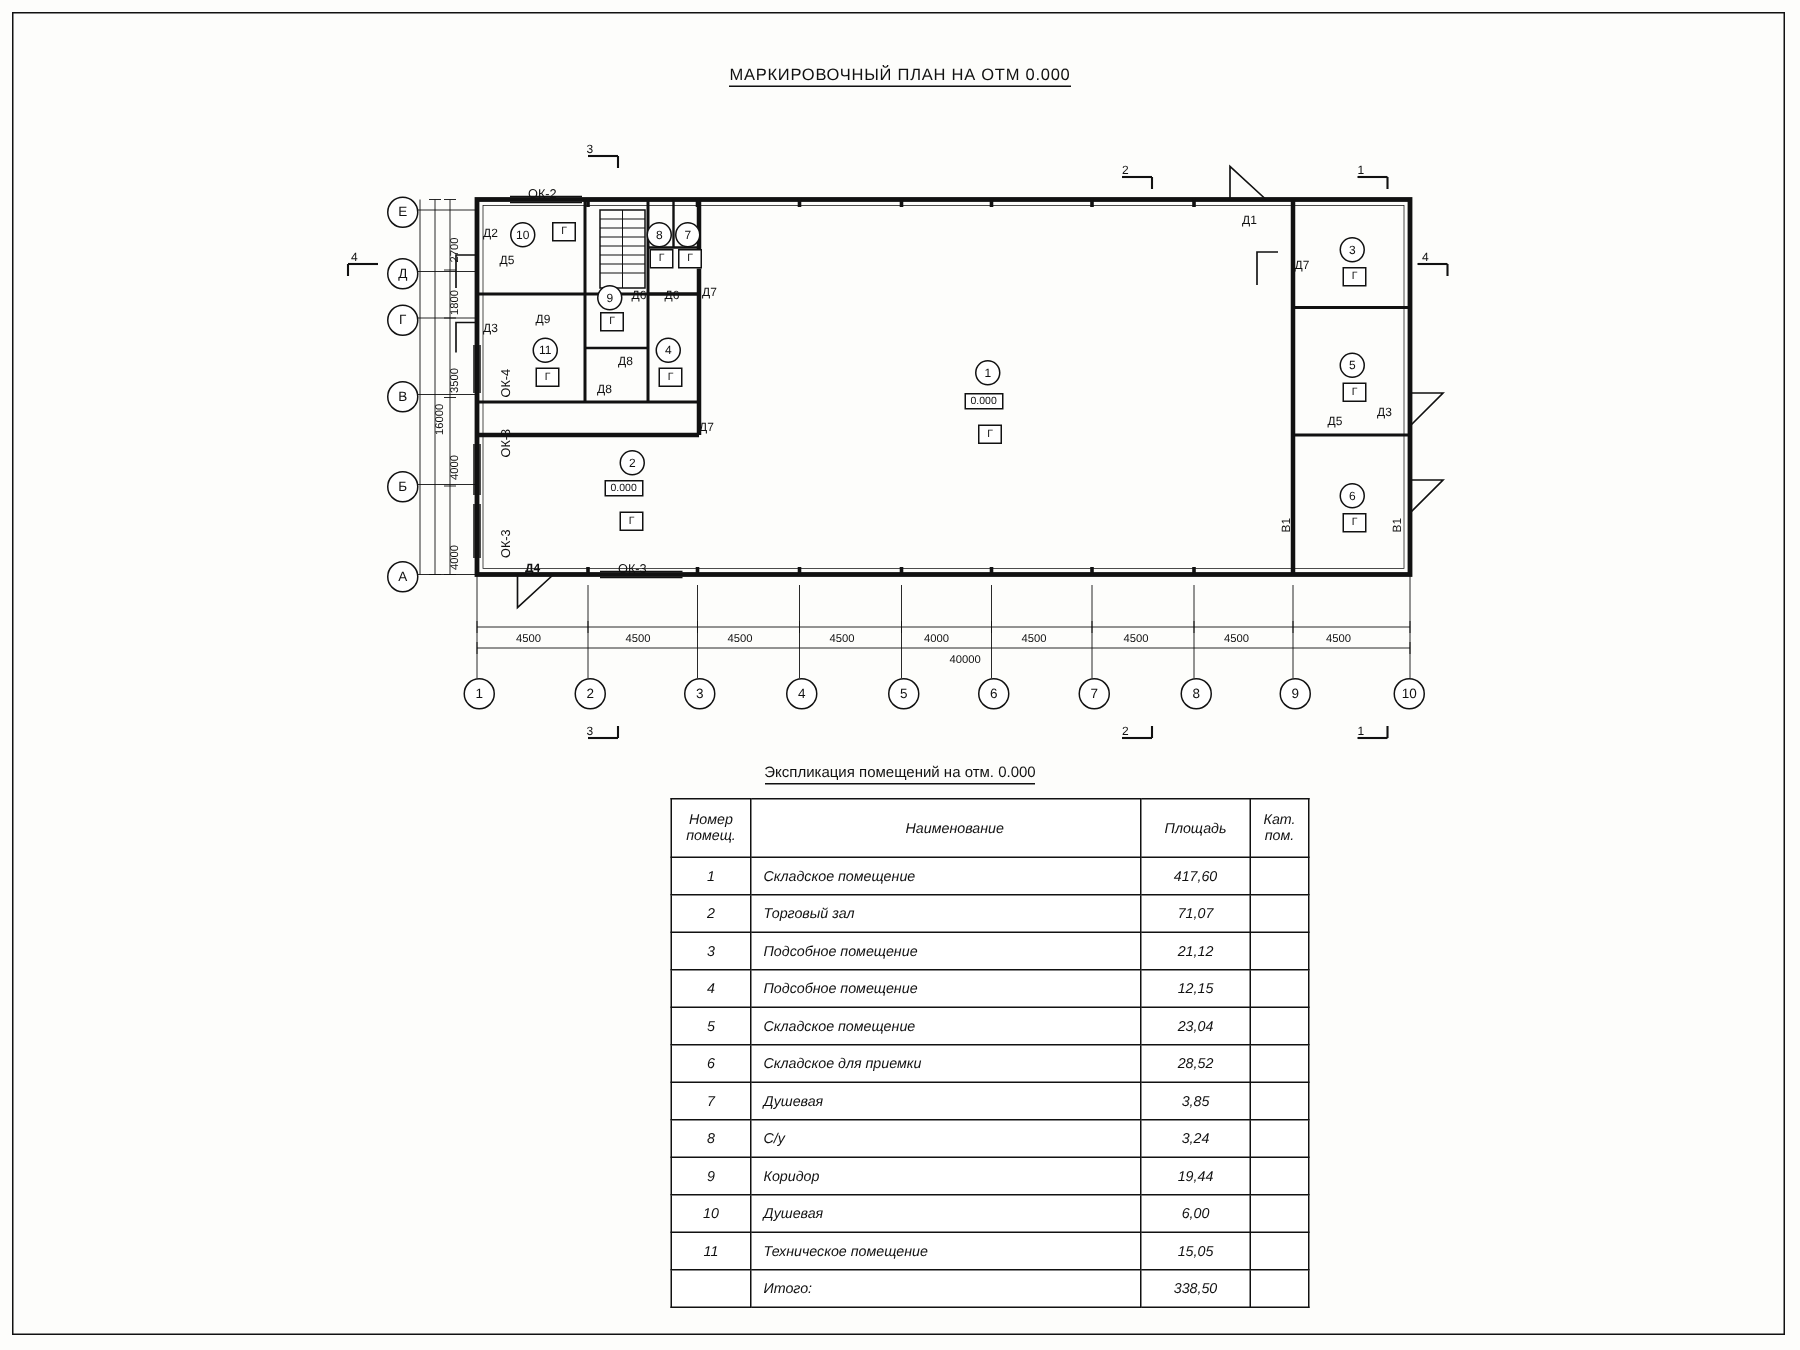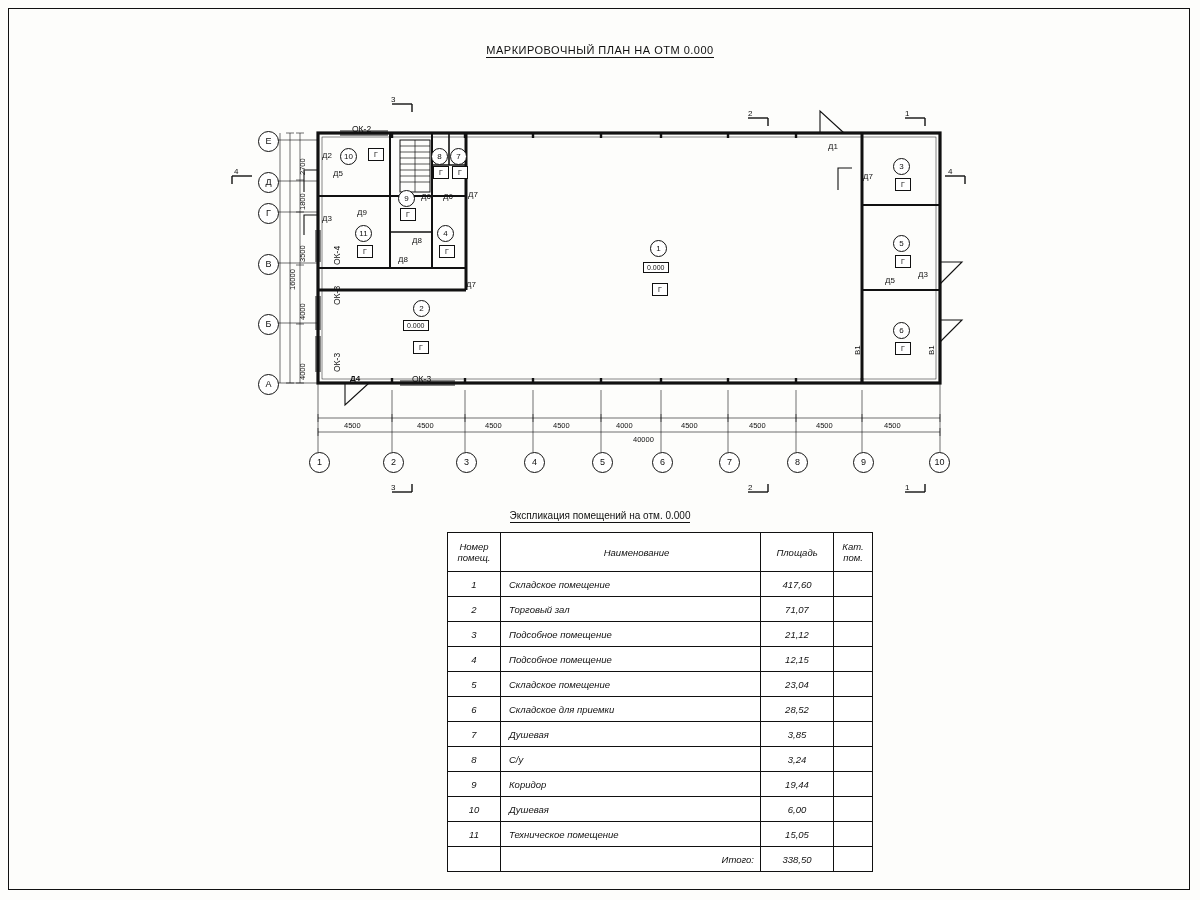--- a/index.html
+++ b/index.html
@@ -52,21 +52,21 @@
   table{
     position:absolute;left:447px;top:532px;border-collapse:collapse;
     font-size:9.5px;color:#111;background:#fff;
   }
   td,th{border:1px solid #111;font-weight:normal;padding:0;height:24px;font-style:italic;}
   th{height:38px;text-align:center;font-size:9.5px;line-height:11px;}
   .c-num{width:52px;text-align:center;}
   .c-name{width:245px;text-align:left;padding-left:8px;}
   .c-area{width:72px;text-align:center;}
   .c-kat{width:38px;}
-  .total-lbl{text-align:right;padding-right:6px;}
+  .total-lbl{text-align:left;padding-right:6px;}
 </style>
 </head>
 <body>
 
 <div id="sheet">
   <div class="frame"></div>
 
   <div class="ttl"><span>МАРКИРОВОЧНЫЙ ПЛАН НА ОТМ 0.000</span></div>
 
   <div id="plan">

